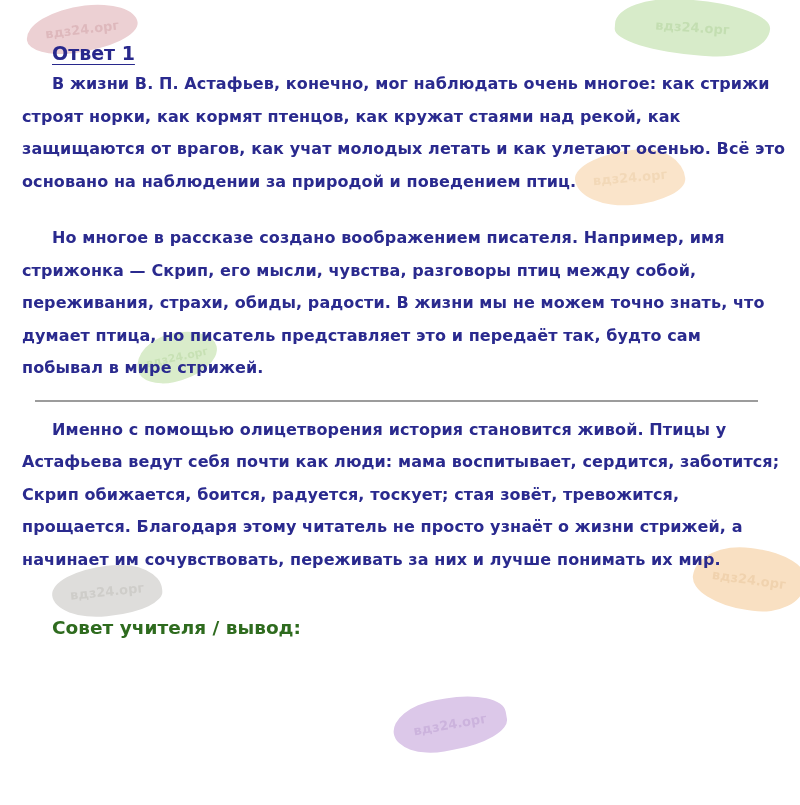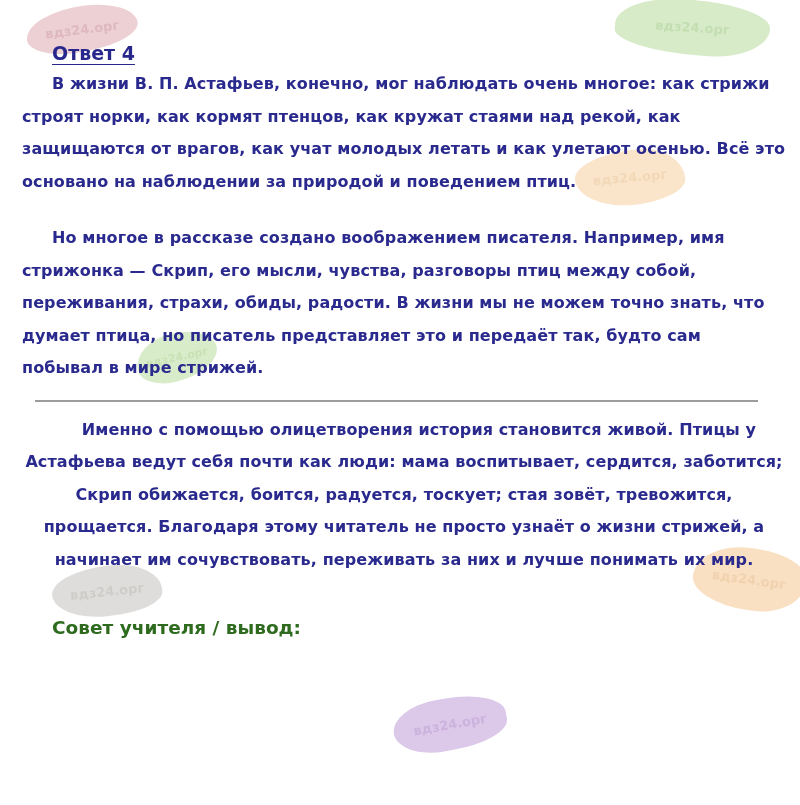--- a/index.html
+++ b/index.html
@@ -51,21 +51,20 @@
   .blue-para + .blue-para {
     margin-top: 24px;
   }
   .divider {
     border: none;
     border-top: 2px solid #9c9c9c;
     margin: 15px 28px 0 13px;
   }
   .after-divider {
     margin-top: 12px;
-    text-align: center;
   }
   .advice-heading {
     margin-top: 36px;
     color: #2e6b1e;
     font-size: 18.5px;
     font-weight: 600;
     line-height: 32.5px;
     text-indent: 30px;
   }
   
@@ -148,21 +147,21 @@
   <div class="blob blob-peach-right">
       <span>вдз24.орг</span>
     </div>
   <div class="blob blob-purple">
       <span>вдз24.орг</span>
     </div>
 
   <div class="content">
 
 
-    <span class="answer-label">Ответ 4</span>
+    <span class="answer-label">Ответ 1</span>
 
     <p class="blue-para">В жизни В. П. Астафьев, конечно, мог наблюдать очень многое: как стрижи строят норки, как кормят птенцов, как кружат стаями над рекой, как защищаются от врагов, как учат молодых летать и как улетают осенью. Всё это основано на наблюдении за природой и поведением птиц.</p>
     <p class="blue-para">Но многое в рассказе создано воображением писателя. Например, имя стрижонка — Скрип, его мысли, чувства, разговоры птиц между собой, переживания, страхи, обиды, радости. В жизни мы не можем точно знать, что думает птица, но писатель представляет это и передаёт так, будто сам побывал в мире стрижей.</p>
 
     <hr class="divider">
 
     <p class="blue-para after-divider">Именно с помощью олицетворения история становится живой. Птицы у Астафьева ведут себя почти как люди: мама воспитывает, сердится, заботится; Скрип обижается, боится, радуется, тоскует; стая зовёт, тревожится, прощается. Благодаря этому читатель не просто узнаёт о жизни стрижей, а начинает им сочувствовать, переживать за них и лучше понимать их мир.</p>
 
     <p class="advice-heading">Совет учителя / вывод:</p>
     

